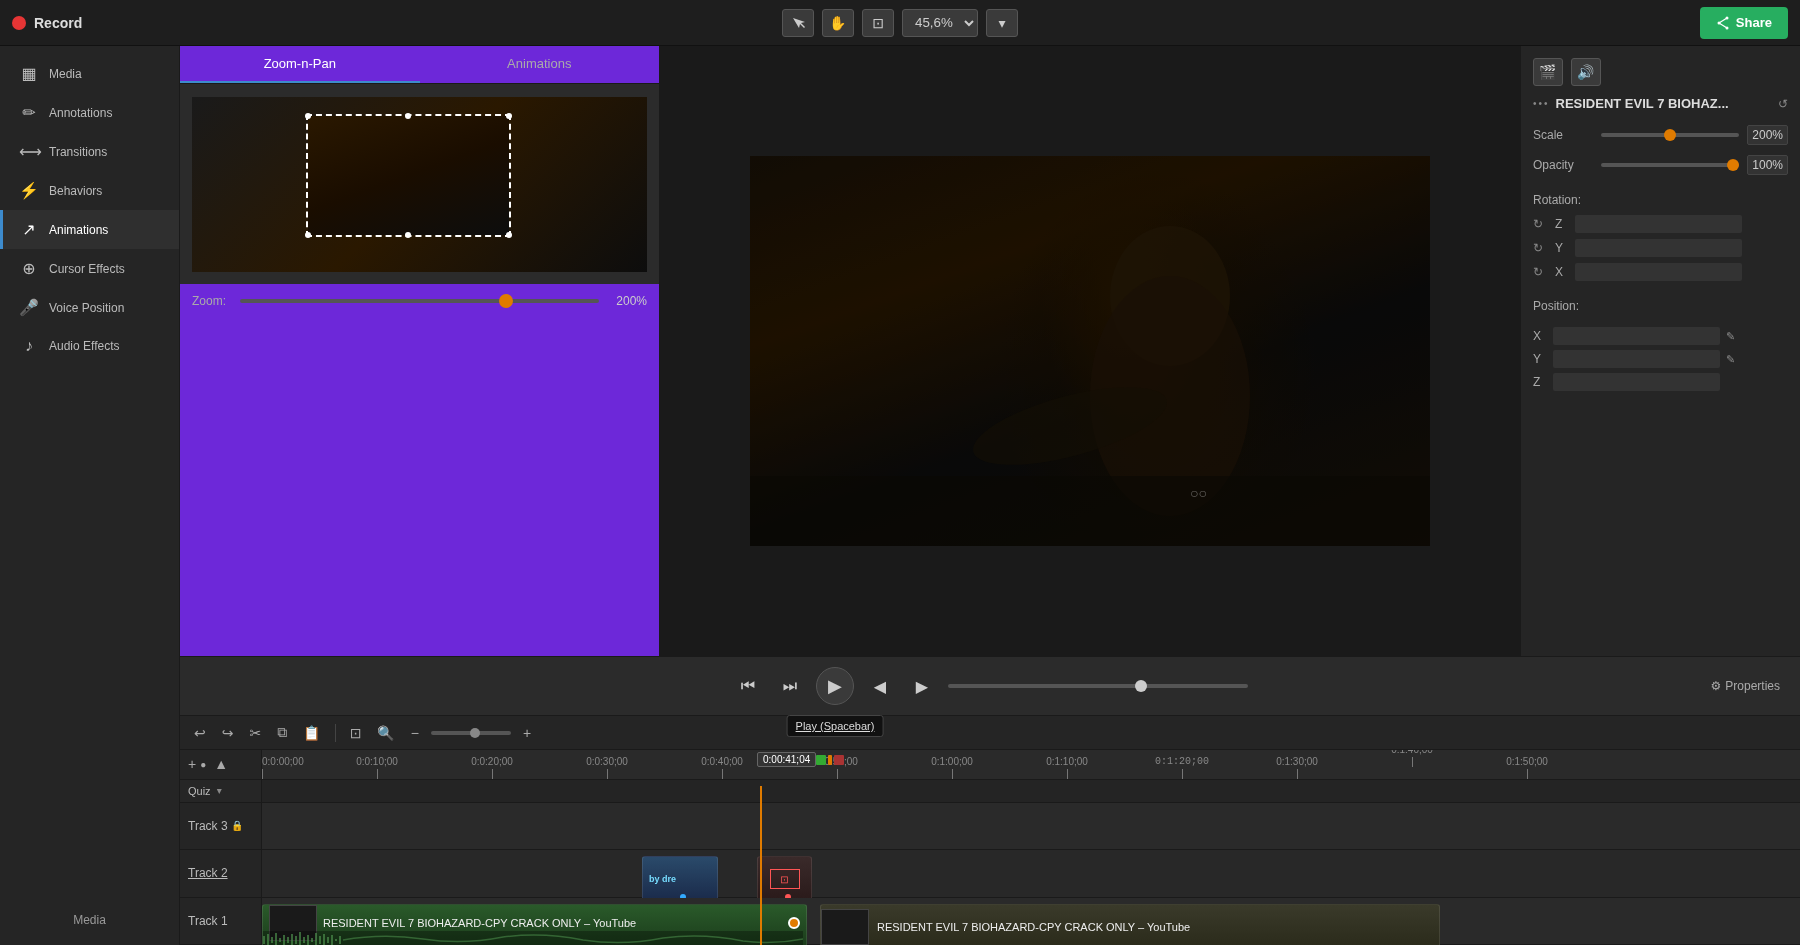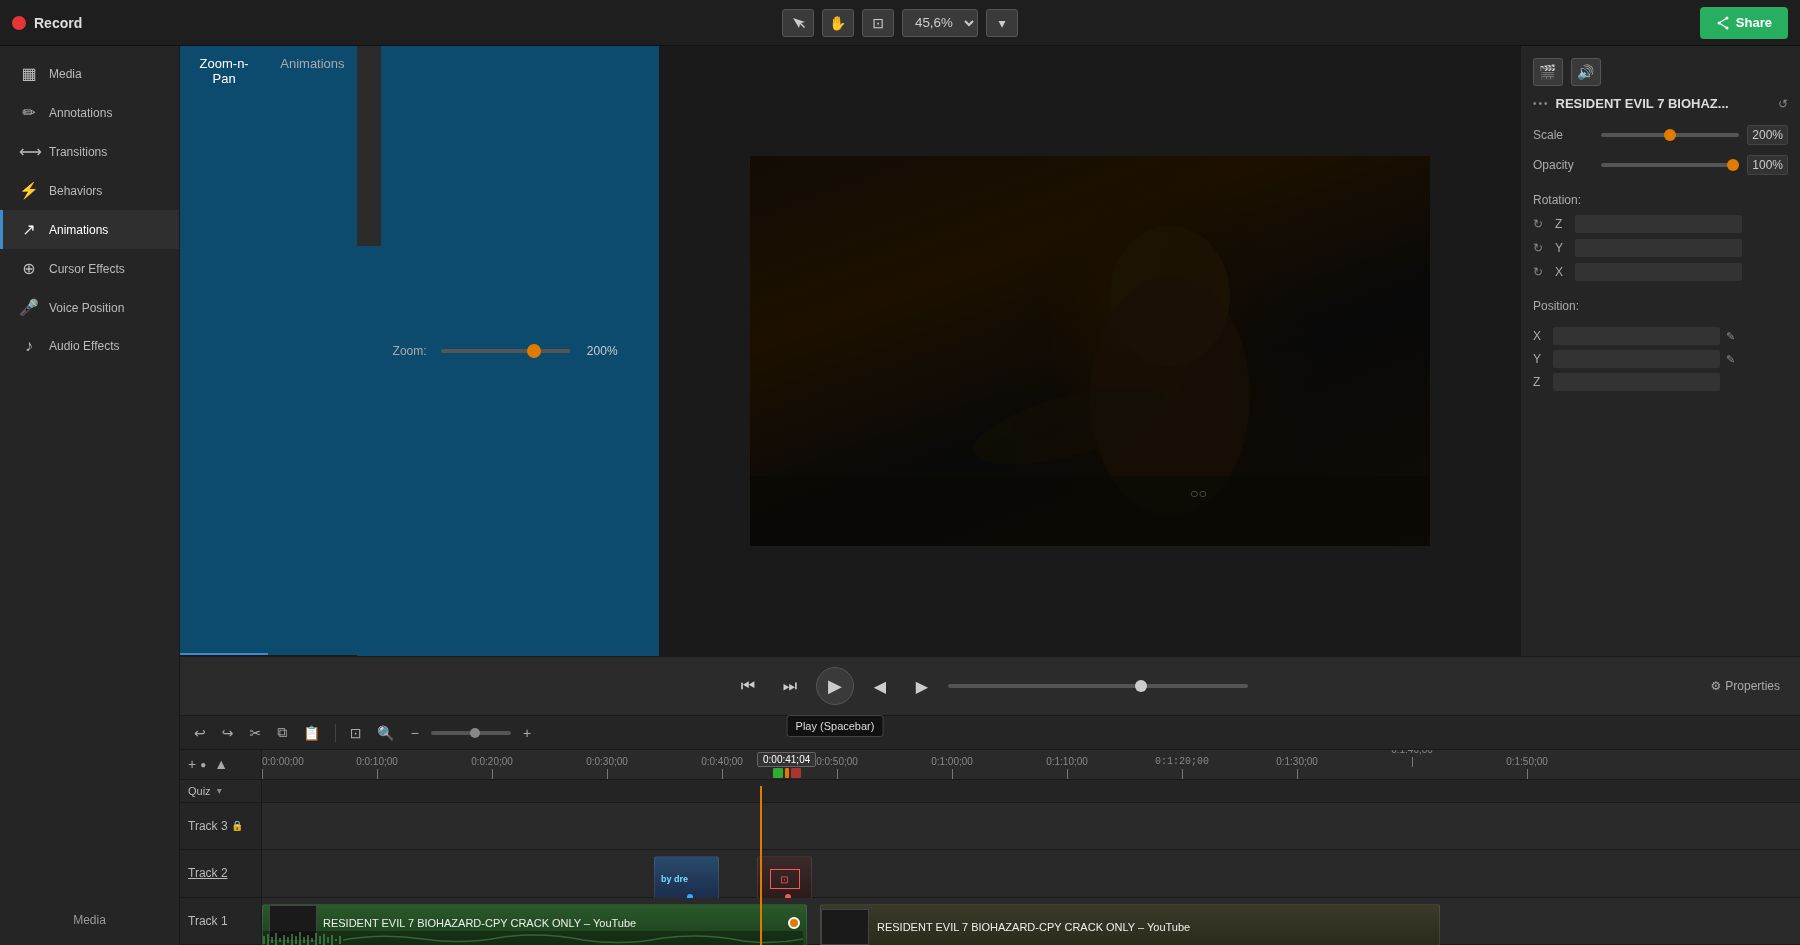--- a/index.html
+++ b/index.html
@@ -132,24 +132,24 @@
     
     #top-area {
       display: flex;
       flex: 1;
       min-height: 0;
     }
 
     
     #zoom-panel {
       width: 480px;
-      background: #0c4a6e;
+      background: #6d28d9;
       border-right: 1px solid #1a1a1a;
       display: flex;
-      flex-direction: row;
+      flex-direction: column;
       flex-shrink: 0;
     }
     #zoom-tabs {
       display: flex;
       border-bottom: 1px solid #1a1a1a;
     }
     .zoom-tab {
       flex: 1;
       padding: 10px;
       text-align: center;
@@ -457,20 +457,21 @@
       transform: translateX(-50%);
       background: #111;
       color: #ddd;
       padding: 4px 8px;
       border-radius: 3px;
       font-size: 11px;
       white-space: nowrap;
       pointer-events: none;
       z-index: 10;
       border: 1px solid #444;
+      text-decoration: underline;
     }
     .pb-play-container {
       position: relative;
     }
 
     
     #timeline {
       background: #222;
       border-top: 1px solid #1a1a1a;
       height: 230px;
@@ -896,21 +897,21 @@
           </div>
           <div class="track-label-row track1">
             <span>Track 1</span>
           </div>
         </div>
 
         <div id="timeline-tracks">
 
           <div id="ruler">
 
-            <div style="position:absolute;top:2px;left:495px;z-index:20;display:flex;flex-direction:column;align-items:center;">
+            <div style="position:absolute;top:2px;left:495px;z-index:20;display:flex;align-items:center;">
               <div style="background:#333;border:1px solid #666;border-radius:2px;padding:1px 5px;font-size:10px;color:#fff;white-space:nowrap;">0:00:41;04</div>
 
               <div style="display:flex;gap:2px;margin-top:1px;">
                 <div style="width:10px;height:10px;background:#3a3;border-radius:1px;"></div>
                 <div style="width:4px;height:10px;background:#e07b00;border-radius:1px;"></div>
                 <div style="width:10px;height:10px;background:#a33;border-radius:1px;"></div>
               </div>
             </div>
 
             <div style="position:absolute;left:0px;bottom:0;">
@@ -964,21 +965,21 @@
           </div>
 
           <div class="playhead" style="left:498px;top:36px;height:calc(100% - 36px);"></div>
 
           <div class="tl-track quiz-track"></div>
 
           <div class="tl-track track3"></div>
 
           <div class="tl-track track2">
 
-            <div class="clip clip-track2-1" style="left:392px;width:65px;">
+            <div class="clip clip-track2-1" style="left:380px;width:76px;">
               <span class="clip-label" style="font-size:9px;color:#7df;font-weight:bold;">by dre</span>
               <div class="annotation-pip" style="left:50%;background:#3af;"></div>
             </div>
 
             <div class="clip clip-track2-2" style="left:495px;width:55px;">
               <div style="width:30px;height:20px;border:1px solid #f55;margin:auto;display:flex;align-items:center;justify-content:center;">
                 <span style="color:#f55;font-size:10px;">⊡</span>
               </div>
               <div class="annotation-pip" style="left:50%;background:#f55;"></div>
             </div>

